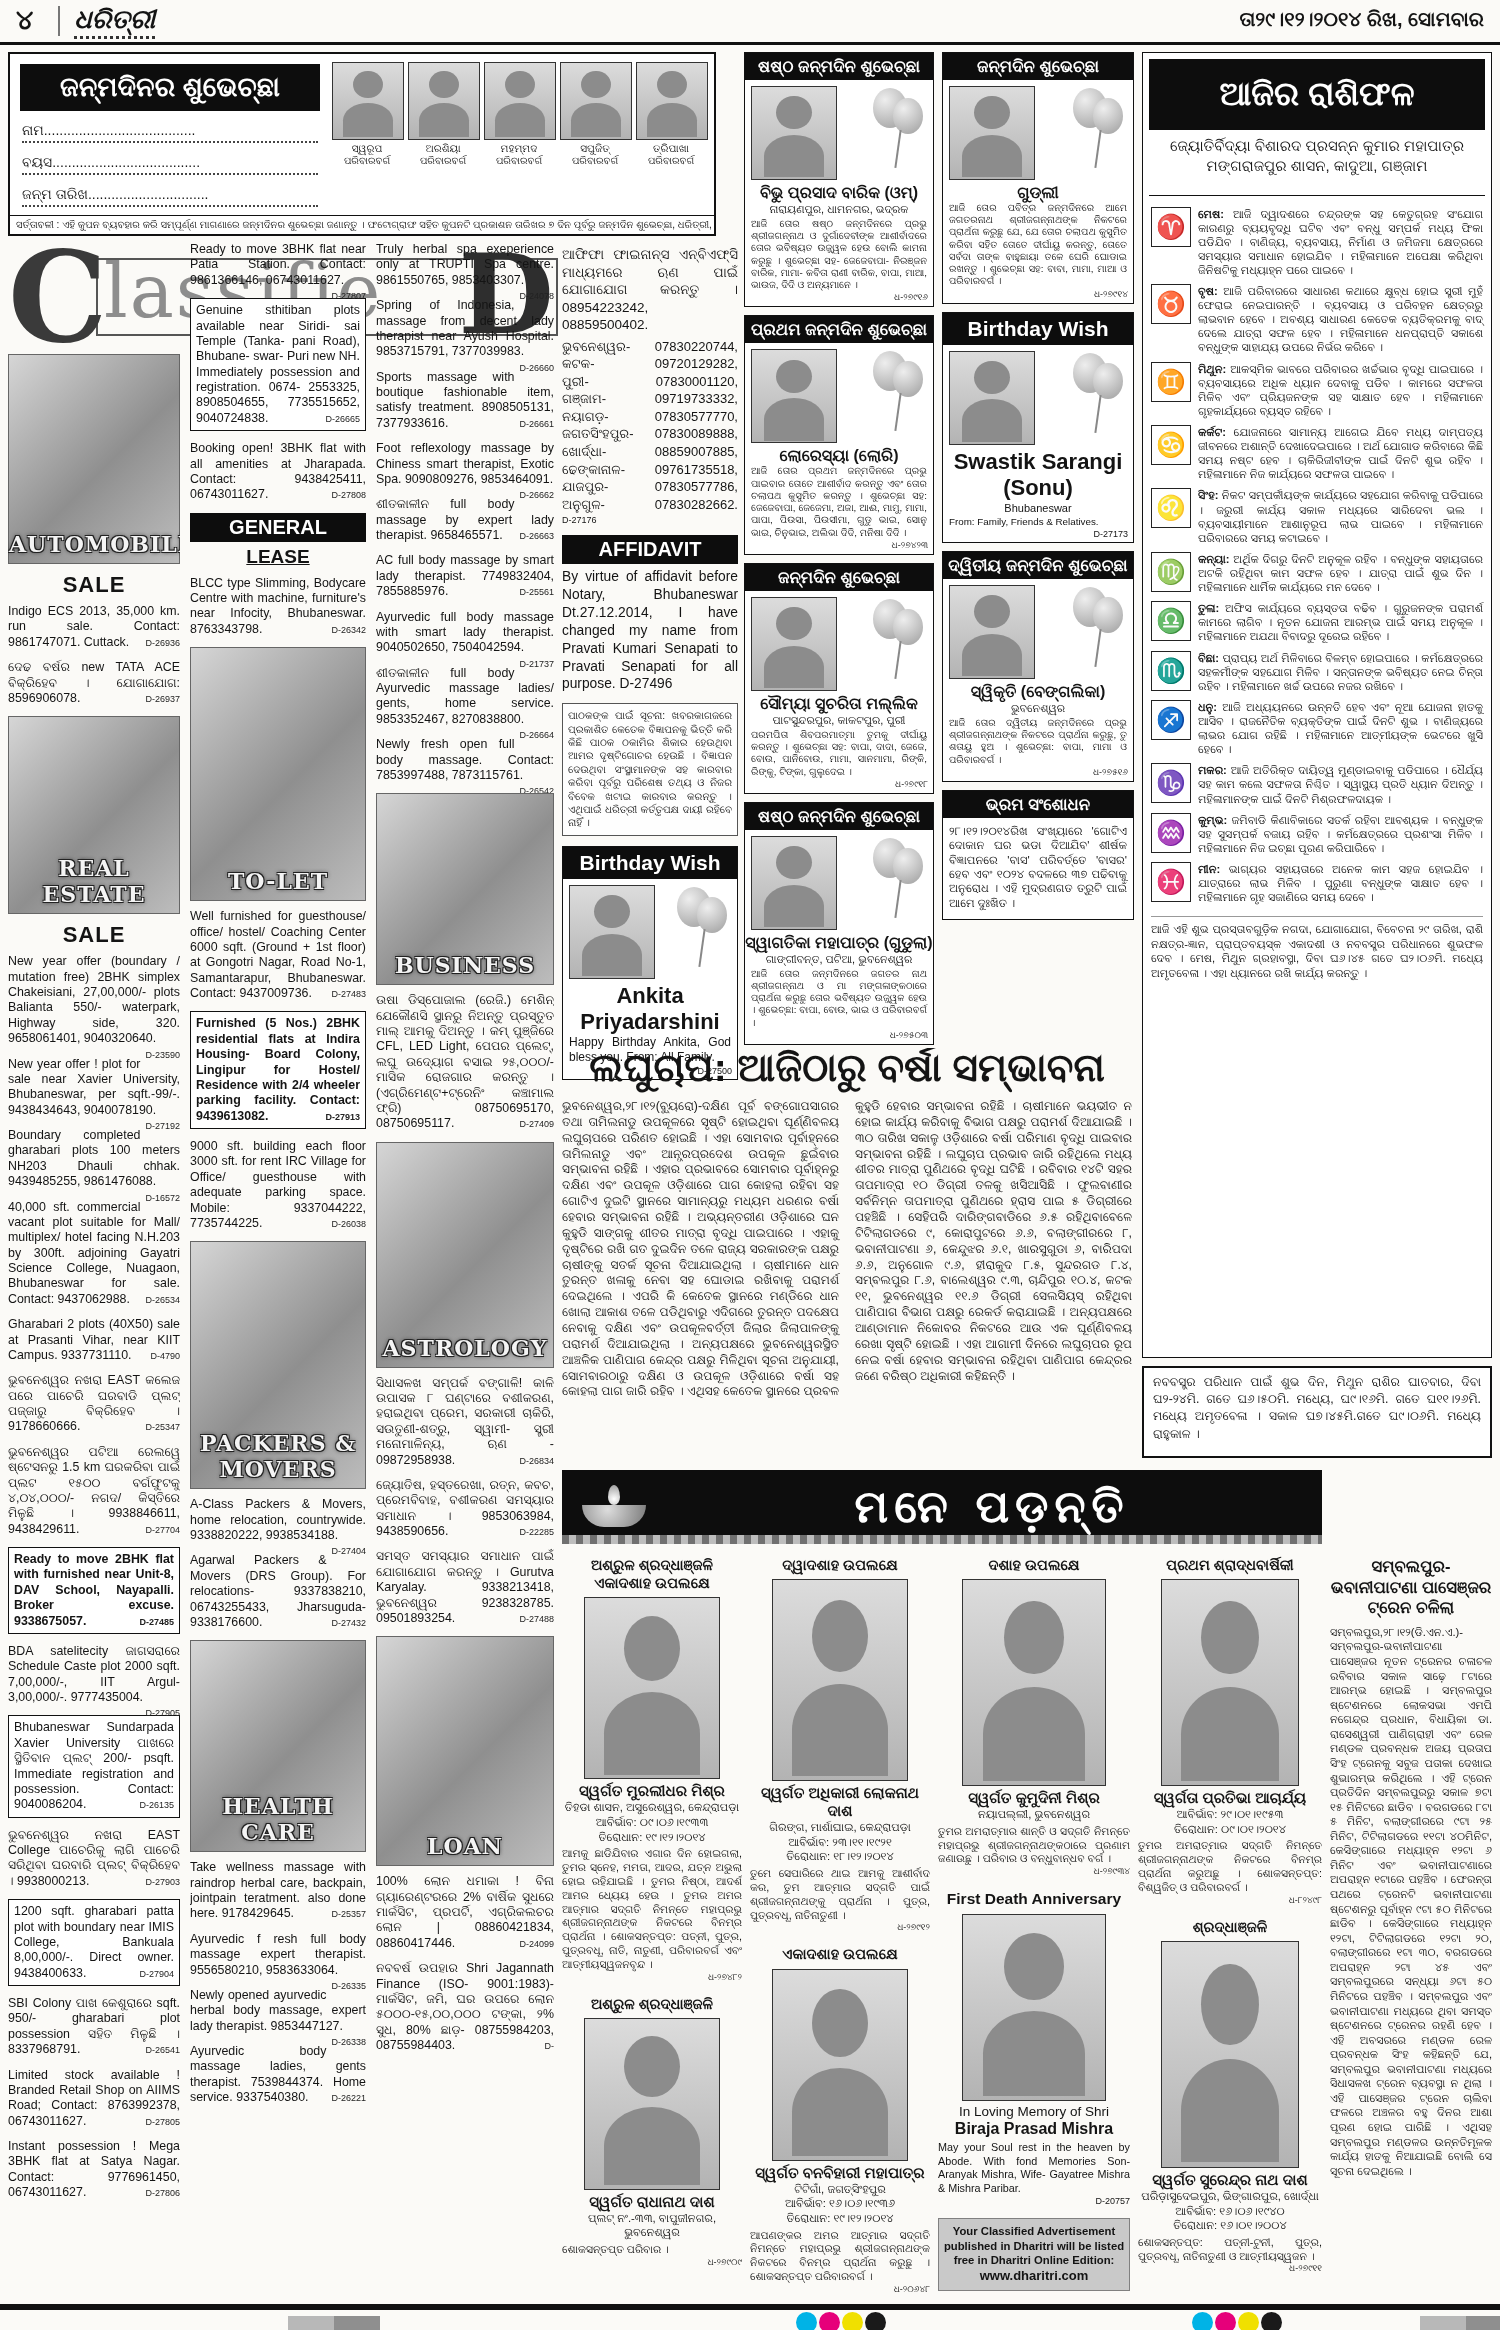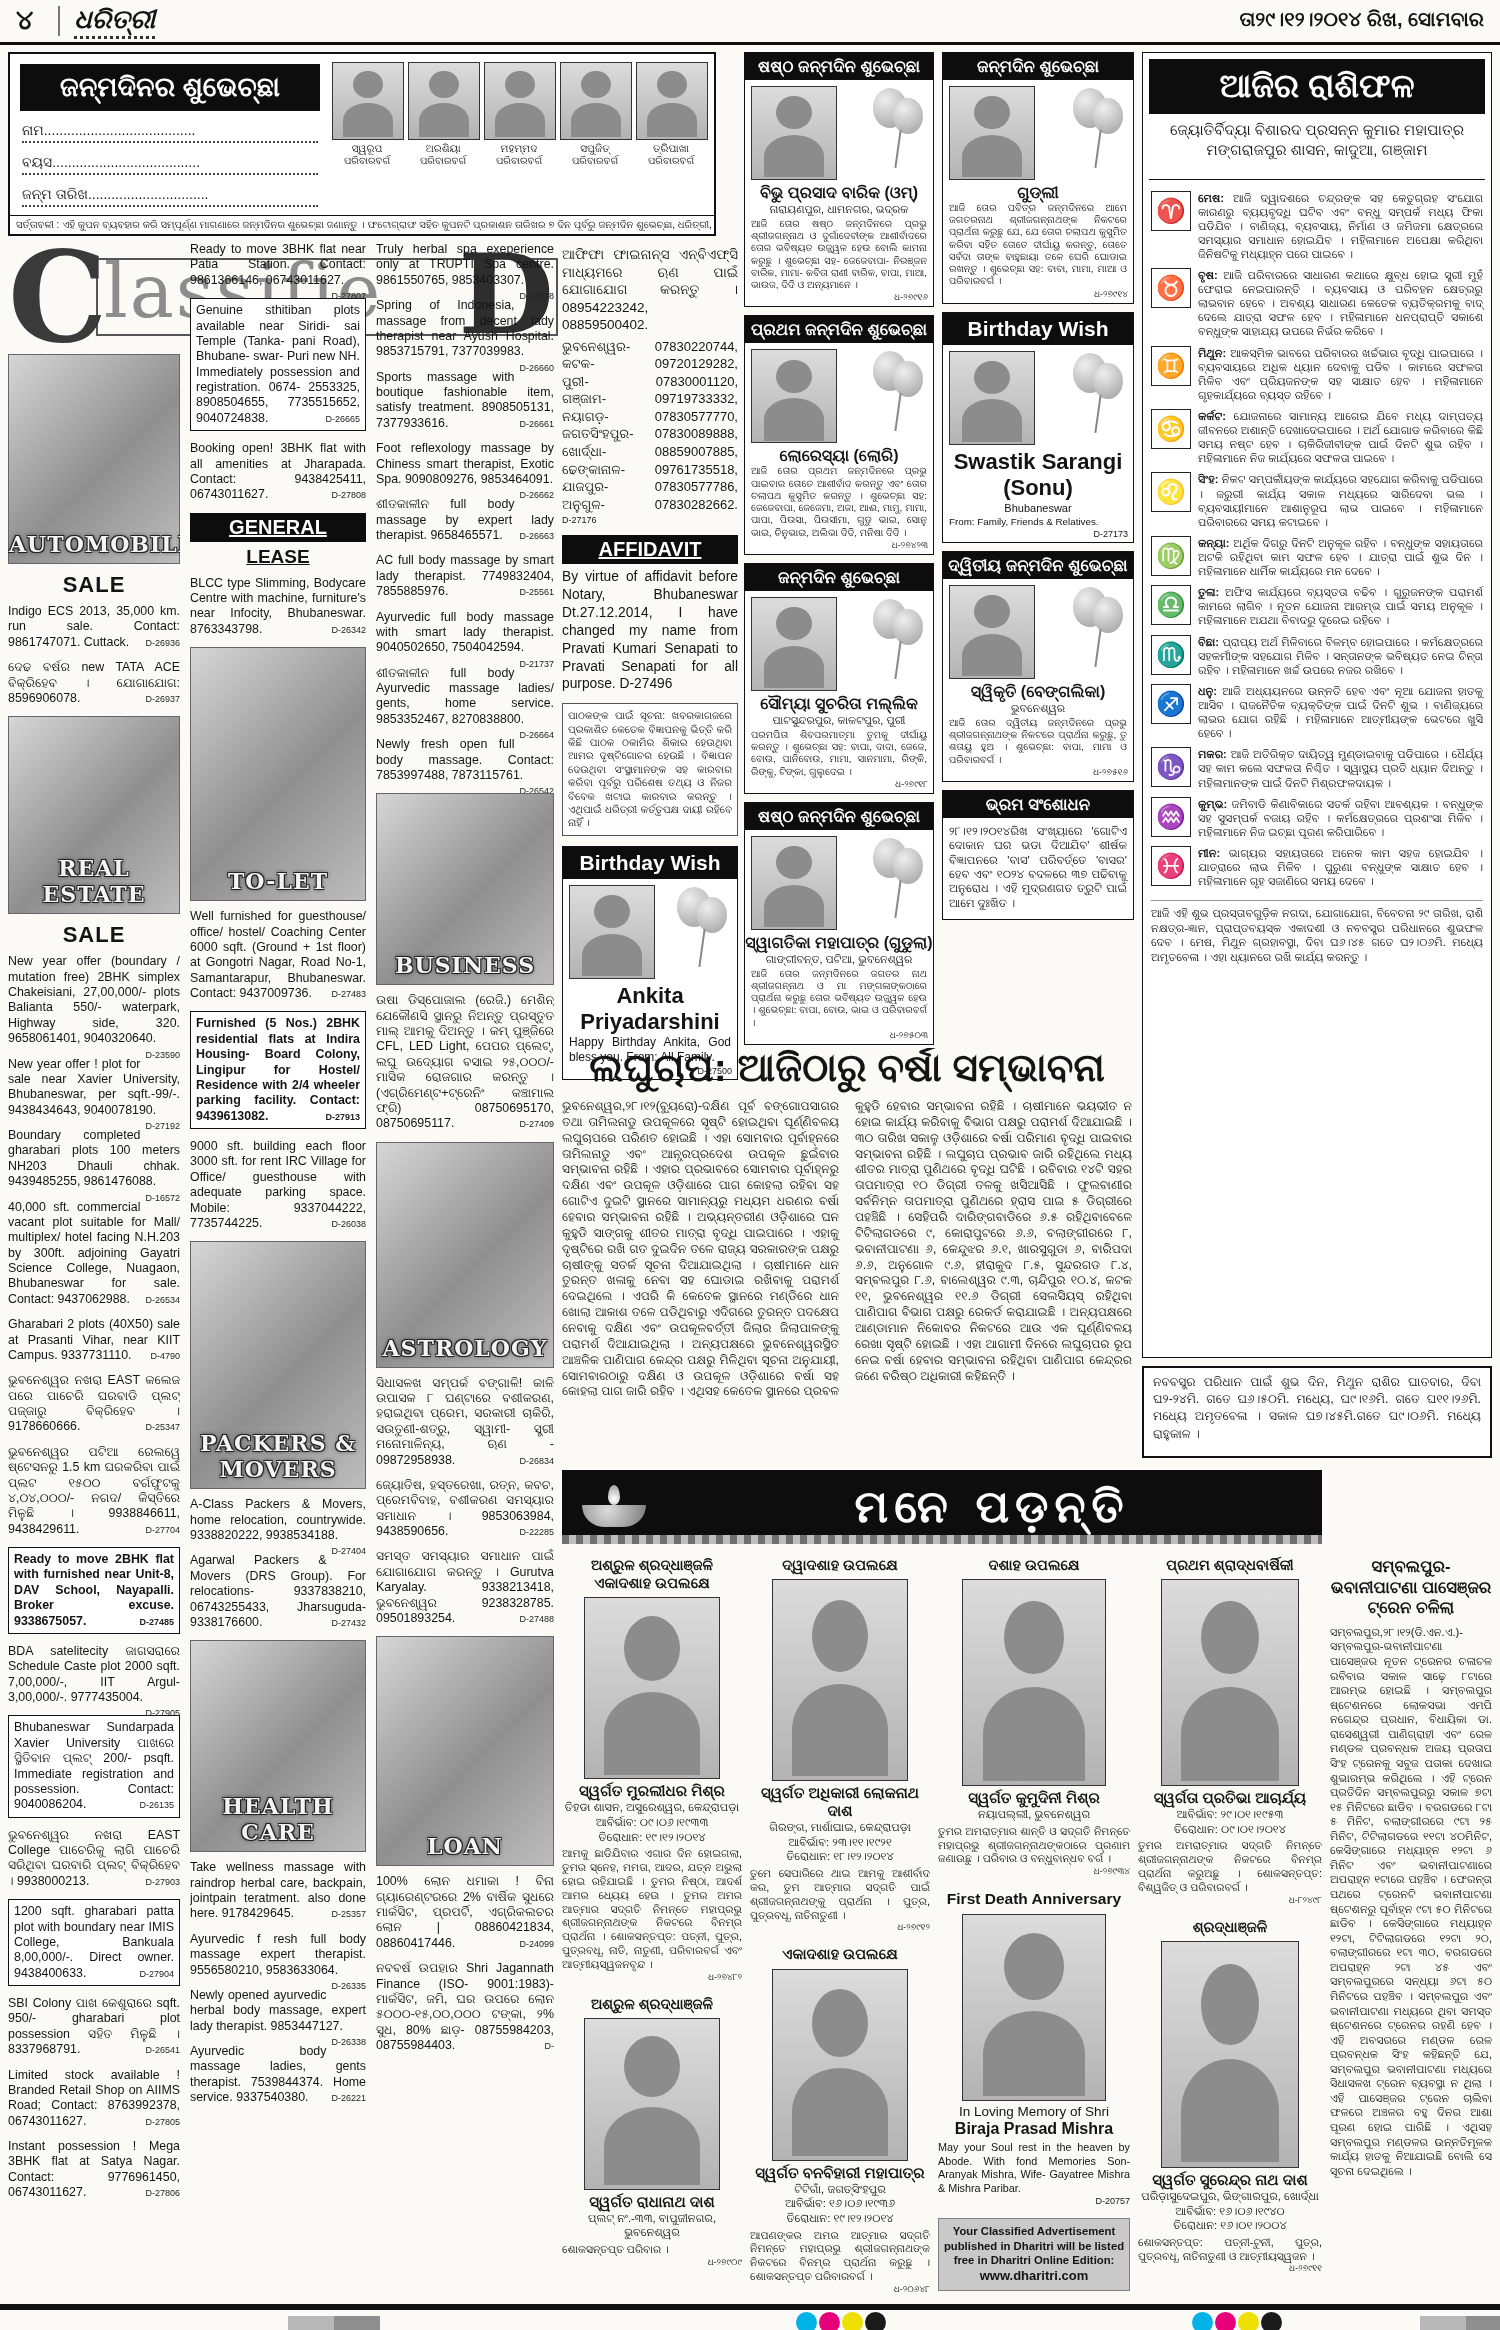--- a/index.html
+++ b/index.html
@@ -37,21 +37,21 @@
   
   .ccol{position:absolute;overflow:hidden;}
   #col1{left:8px;top:354px;width:172px;height:1946px;}
   #col2{left:190px;top:242px;width:176px;height:2058px;}
   #col3{left:376px;top:242px;width:178px;height:2058px;}
   .ad{margin-bottom:10px;font-size:12.4px;line-height:1.24;text-align:justify;}
   .ad .adc{float:right;font-size:9px;color:#222;margin-left:5px;margin-top:3px;}
   .boxed{border:1.5px solid #111;padding:4px 5px;background:#fff;}
   .boldad{font-weight:bold;}
   .saleh{text-align:center;font-weight:bold;font-size:22px;letter-spacing:1px;margin:2px 0 6px;}
-  .blackh{background:#0d0d0d;color:#fff;text-align:center;font-weight:bold;font-size:20px;padding:3px 0;margin:2px 0 4px;text-decoration:underline;}
+  .blackh{background:#0d0d0d;color:#fff;text-align:center;font-weight:bold;font-size:20px;padding:3px 0;margin:2px 0 4px;}
   .underh{text-align:center;font-weight:bold;font-size:19px;text-decoration:underline;margin:0 0 8px;}
   .cimg{position:relative;background:linear-gradient(135deg,#d6d6d6,#8f8f8f 55%,#bdbdbd);border:1px solid #666;margin-bottom:8px;}
   .cimg-label{position:absolute;left:0;right:0;bottom:6px;text-align:center;font-weight:bold;font-size:22px;color:#f4f4f4;
       font-family:"DejaVu Serif",serif;letter-spacing:1px;
       text-shadow:1px 1px 0 #222,-1px -1px 0 #222,1px -1px 0 #222,-1px 1px 0 #222,0 0 4px #111;}
   
   .colD{position:absolute;left:562px;top:246px;width:176px;}
   .fin{font-size:13.5px;line-height:1.3;text-align:justify;}
   .fin-top{margin-bottom:4px;}
   .frow{display:flex;justify-content:space-between;font-size:13px;line-height:1.35;}
@@ -74,21 +74,21 @@
   .bal .b2{width:30px;height:36px;left:22px;top:12px;}
   .bal::after{content:"";position:absolute;left:26px;top:44px;width:1.5px;height:38px;background:#888;transform:rotate(8deg);}
   .bname{text-align:center;font-weight:bold;font-size:16px;margin-top:2px;}
   .bname.eng{font-size:22px;}
   .bsub{text-align:center;font-size:11px;margin:1px 0 2px;}
   .bmsg{font-size:9.8px;line-height:1.25;text-align:justify;padding:0 6px;}
   .bcode{display:block;text-align:right;font-size:9px;padding:1px 5px 0 0;}
   
   .horo{position:absolute;left:1142px;top:52px;width:350px;height:1306px;border:1.5px solid #111;
         background:#fff;padding:0;overflow:hidden;box-sizing:border-box;}
-  .htitle{background:#0d0d0d;color:#fff;text-align:center;font-weight:bold;font-size:33px;padding:8px 0;margin:6px;}
+  .htitle{background:#0d0d0d;color:#fff;text-align:center;font-weight:bold;font-size:33px;padding:16px 0;margin:6px;}
   .hsub{text-align:center;font-size:15px;line-height:1.35;border-bottom:1.5px solid #111;padding-bottom:18px;margin:0 6px;}
   .zwrap{padding:4px 8px;}
   .zrow{display:flex;gap:7px;margin-top:7px;}
   .zicon{flex:0 0 38px;height:38px;border:1.5px solid #222;font-size:24px;display:flex;align-items:center;
          justify-content:center;background:#fff;}
   .ztext{font-size:11.2px;line-height:1.26;text-align:justify;}
   .hclose{font-size:11.2px;line-height:1.3;text-align:justify;margin:8px 8px 0;border-top:1px solid #999;padding-top:5px;}
   .almanac{position:absolute;left:1142px;top:1366px;width:350px;height:92px;border:2px solid #111;background:#fff;
            font-size:12.3px;line-height:1.4;padding:6px 9px;text-align:justify;box-sizing:border-box;overflow:hidden;}
   

